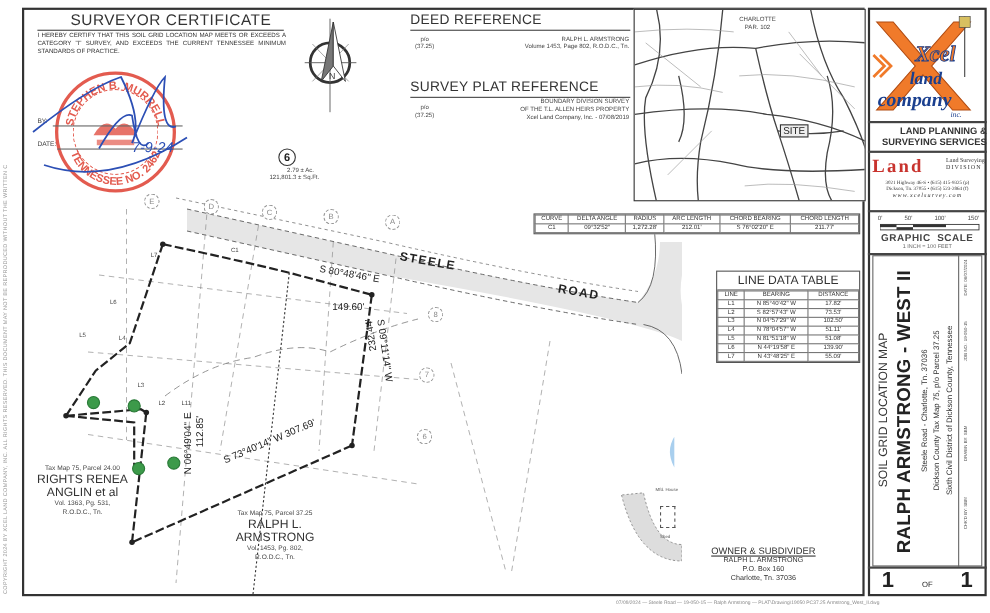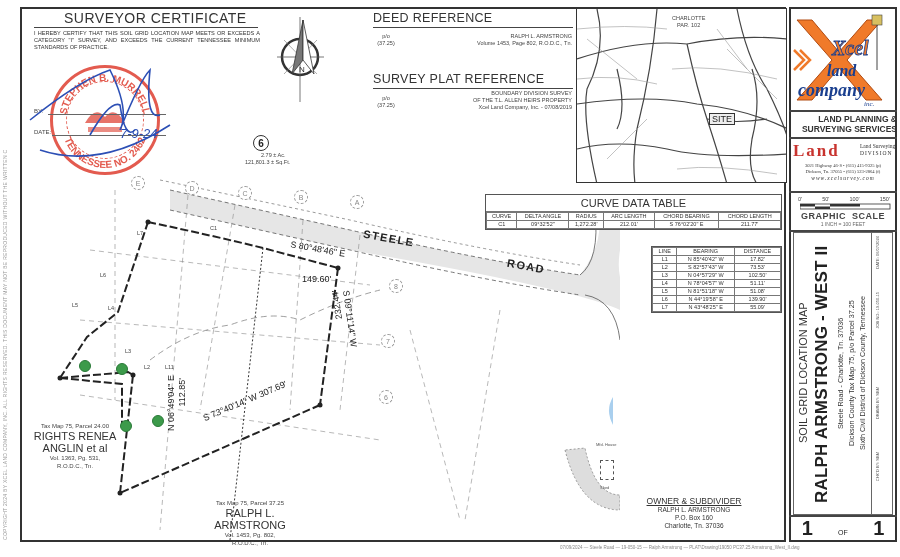--- a/index.html
+++ b/index.html
@@ -221,34 +221,33 @@
 <div class="abs small" style="left:137px;top:230px;">L7</div>
 <div class="abs small" style="left:210px;top:225px;">C1</div>
 
 <div class="abs" style="left:20px;top:422px;width:110px;">
   <div class="owner-lbl">Tax Map 75, Parcel 24.00</div>
   <div class="parcel-name">RIGHTS RENEA</div>
   <div class="parcel-name">ANGLIN et al</div>
   <div class="owner-lbl">Vol. 1363, Pg. 531,</div>
   <div class="owner-lbl">R.O.D.C., Tn.</div>
 </div>
-<div class="abs" style="left:200px;top:463px;width:100px;margin-top:36px;">
+<div class="abs" style="left:200px;top:463px;width:100px;">
   <div class="owner-lbl">Tax Map 75, Parcel 37.25</div>
   <div class="parcel-name">RALPH L.</div>
   <div class="parcel-name">ARMSTRONG</div>
   <div class="owner-lbl">Vol. 1453, Pg. 802,</div>
   <div class="owner-lbl">R.O.D.C., Tn.</div>
 </div>
 
 <div class="abs" style="left:596px;top:442px;font-size:4px;color:#555;">Mfd. House</div>
 <div class="abs" style="left:600px;top:485px;font-size:4px;color:#555;">Shed</div>
 <div class="abs" style="left:600px;top:460px;width:12px;height:18px;border:1px dashed #555;"></div>
 
 <div class="abs tbl-box" style="left:485px;top:194px;width:297px;">
-  <div class="tbl-title">CURVE DATA TABLE</div>
   <table class="tbl" style="width:100%;">
     <tbody>
         <tr>
       <th>CURVE</th>
       <th>DELTA ANGLE</th>
       <th>RADIUS</th>
       <th>ARC LENGTH</th>
       <th>CHORD BEARING</th>
       <th>CHORD LENGTH</th>
     </tr>
@@ -258,20 +257,21 @@
       <td>1,272.28'</td>
       <td>212.01'</td>
       <td>S 76°02'20" E</td>
       <td>211.77'</td>
     </tr>
   </tbody>
     </table>
 </div>
 
 <div class="abs tbl-box" style="left:651px;top:246px;width:131px;">
+  <div class="tbl-title">LINE DATA TABLE</div>
   <table class="tbl" style="width:100%;">
     <tbody>
         <tr>
       <th>LINE</th>
       <th>BEARING</th>
       <th>DISTANCE</th>
     </tr>
     <tr>
           <td>L1</td>
           <td>N 85°40'42" W</td>

